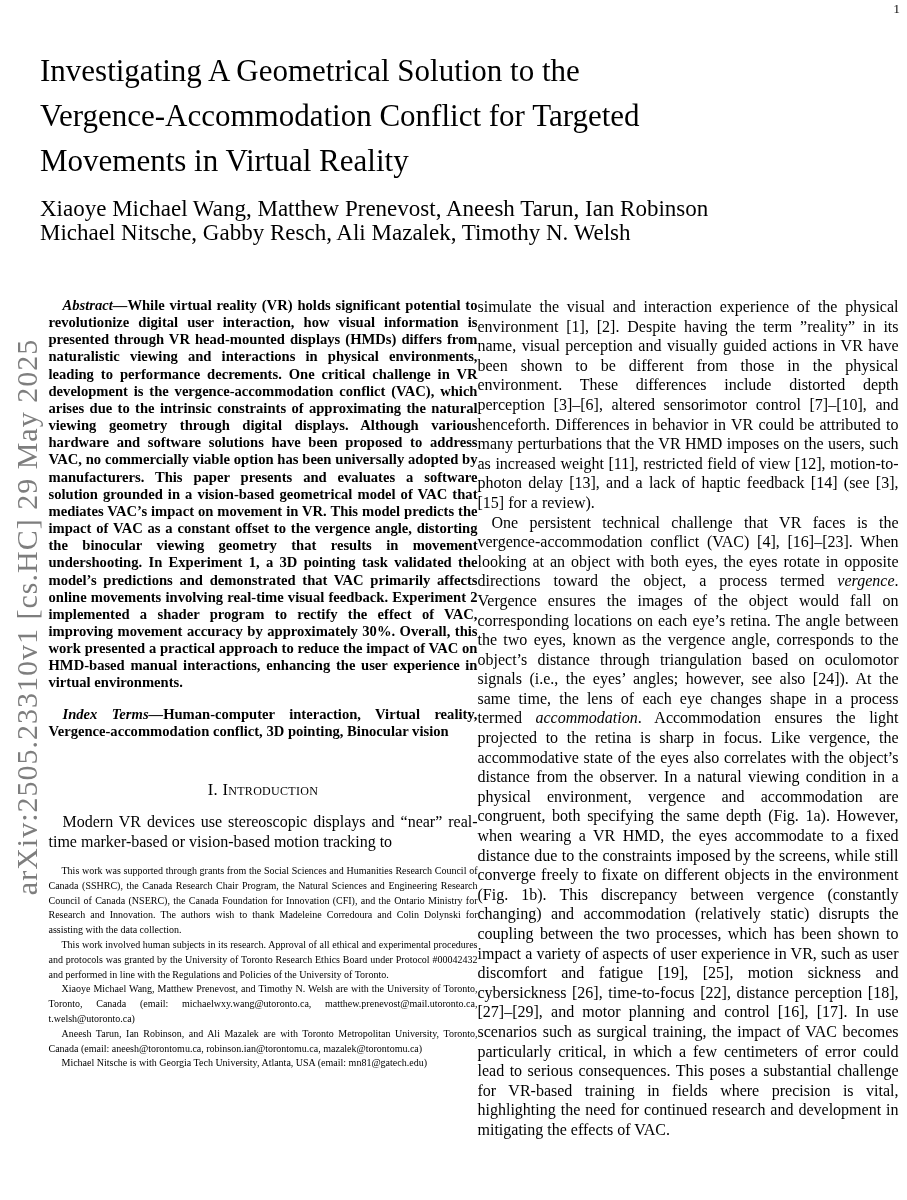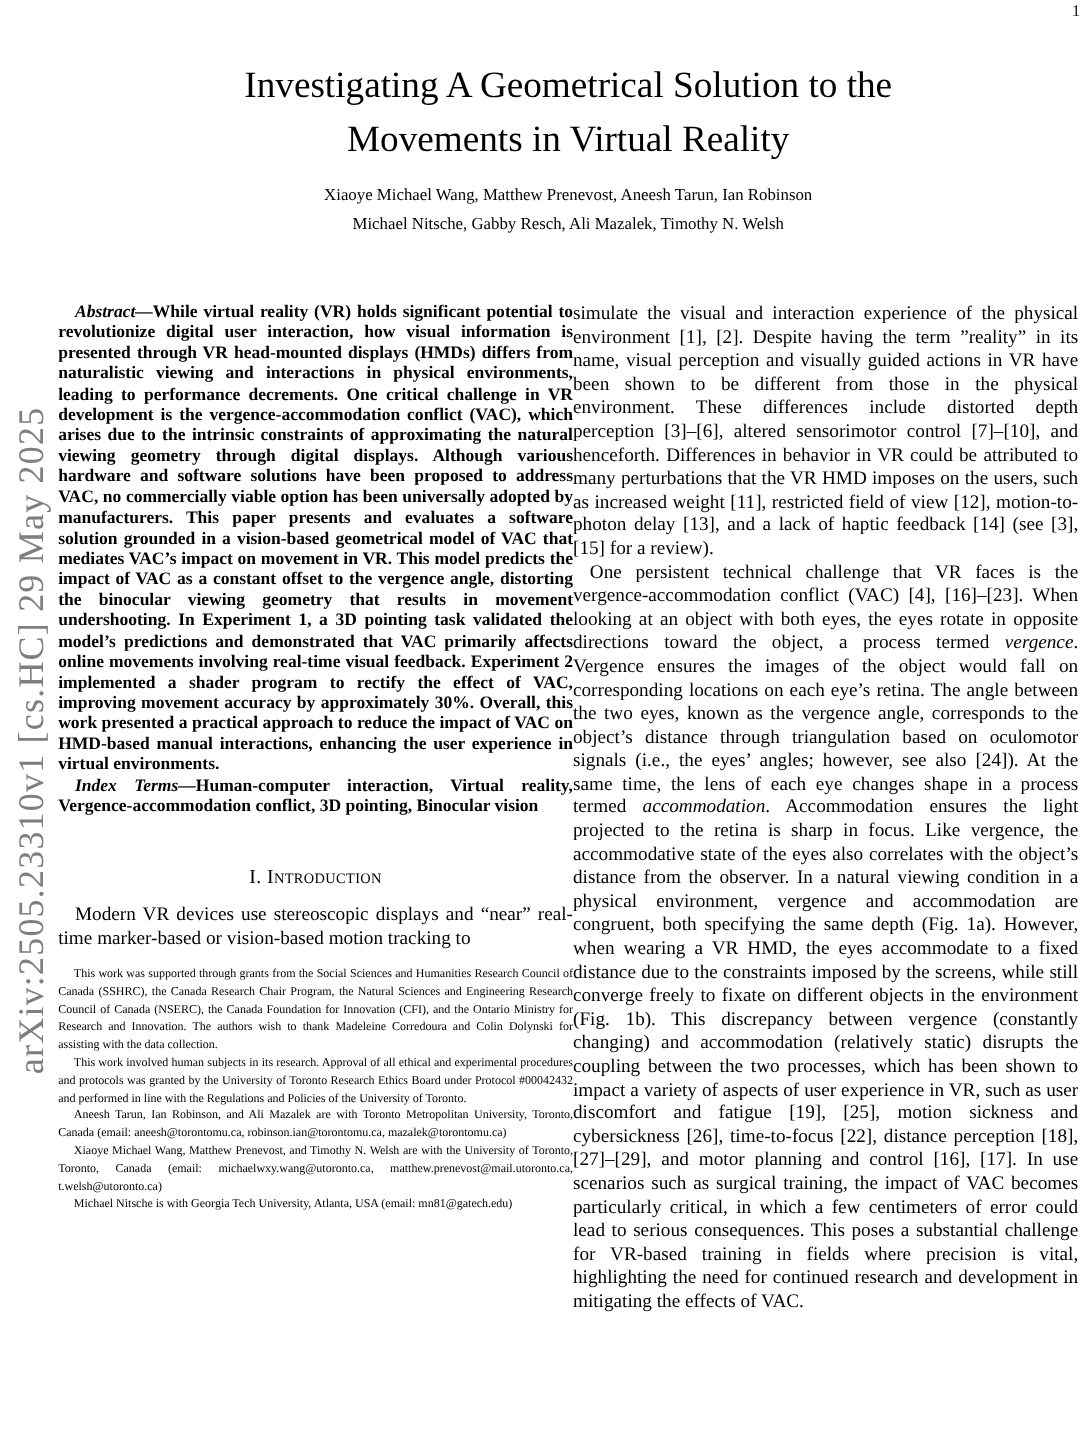--- a/index.html
+++ b/index.html
@@ -10,32 +10,32 @@
   }
   .page-number {
     position:absolute; top:1px; right:7px; font-size:13.5px; color:#111;
   }
   .arxiv-watermark {
     position:absolute; top:617px; left:27px;
     transform:translate(-50%,-50%) rotate(-90deg);
     white-space:nowrap; font-size:30px; letter-spacing:1px; color:#7e7e7e;
   }
   .content { position:absolute; left:40px; top:0; width:867px; }
-  .header { text-align:center; padding-top:48px; }
+  .header { text-align:left; padding-top:48px; }
   .title-line { font-size:31px; line-height:45px; font-weight:normal; }
   .authors { margin-top:14px; }
-  .author-line { font-size:14px; line-height:24px; }
+  .author-line { font-size:23px; line-height:24px; }
   .columns { display:flex; gap:0; margin-top:52px;justify-content:center; }
   .col-a { width:429px; }
   .col-b { width:421px; }
   .abstract-p, .index-p {
     font-weight:bold; font-size:14.6px; line-height:17.15px;
     text-align:justify; text-indent:14px;
   }
-  .index-p { margin-top:0; }
+  .index-p { margin-top:14px; }
   .lead-label { font-style:italic; font-weight:bold; }
   .section-heading {
     text-align:center; font-variant:small-caps; font-size:16.5px;
     letter-spacing:0.3px; margin-top:40px; margin-bottom:12px;
   }
   .body-p {
     font-size:16px; line-height:19.6px; text-align:justify;
   }
   .indent { text-indent:14px; }
   .footnotes { margin-top:13px; }
@@ -49,20 +49,21 @@
 
 <div class="page-number">1</div>
 
 <div class="arxiv-watermark">arXiv:2505.23310v1  [cs.HC]  29 May 2025</div>
 
 <div class="content">
 
   <div class="header">
     <div>
       <div class="title-line">Investigating A Geometrical Solution to the</div>
+      <div class="title-line">Vergence-Accommodation Conflict for Targeted</div>
       <div class="title-line">Movements in Virtual Reality</div>
     </div>
     <div class="authors">
       <div class="author-line">Xiaoye Michael Wang, Matthew Prenevost, Aneesh Tarun, Ian Robinson</div>
       <div class="author-line">Michael Nitsche, Gabby Resch, Ali Mazalek, Timothy N. Welsh</div>
     </div>
   </div>
 
   <div class="columns">
 
@@ -71,22 +72,22 @@
 
       <p class="index-p"><span class="lead-label">Index Terms</span><span class="lead-label">—</span><span>Human-computer interaction, Virtual reality, Vergence-accommodation conflict, 3D pointing, Binocular vision</span></p>
 
       <div class="section-heading">I.  Introduction</div>
 
       <p class="body-p indent">Modern VR devices use stereoscopic displays and “near” real-time marker-based or vision-based motion tracking to</p>
 
       <div class="footnotes">
         <p class="footnote-p">This work was supported through grants from the Social Sciences and Humanities Research Council of Canada (SSHRC), the Canada Research Chair Program, the Natural Sciences and Engineering Research Council of Canada (NSERC), the Canada Foundation for Innovation (CFI), and the Ontario Ministry for Research and Innovation. The authors wish to thank Madeleine Corredoura and Colin Dolynski for assisting with the data collection.</p>
         <p class="footnote-p">This work involved human subjects in its research. Approval of all ethical and experimental procedures and protocols was granted by the University of Toronto Research Ethics Board under Protocol #00042432 and performed in line with the Regulations and Policies of the University of Toronto.</p>
+        <p class="footnote-p">Xiaoye Michael Wang, Matthew Prenevost, and Timothy N. Welsh are with the University of Toronto, Toronto, Canada (email: michaelwxy.wang@utoronto.ca, matthew.prenevost@mail.utoronto.ca, t.welsh@utoronto.ca)</p>
         <p class="footnote-p">Aneesh Tarun, Ian Robinson, and Ali Mazalek are with Toronto Metropolitan University, Toronto, Canada (email: aneesh@torontomu.ca, robinson.ian@torontomu.ca, mazalek@torontomu.ca)</p>
-        <p class="footnote-p">Xiaoye Michael Wang, Matthew Prenevost, and Timothy N. Welsh are with the University of Toronto, Toronto, Canada (email: michaelwxy.wang@utoronto.ca, matthew.prenevost@mail.utoronto.ca, t.welsh@utoronto.ca)</p>
         <p class="footnote-p">Michael Nitsche is with Georgia Tech University, Atlanta, USA (email: mn81@gatech.edu)</p>
       </div>
     </div>
 
     <div class="col-b">
       <p class="body-p">simulate the visual and interaction experience of the physical environment [1], [2]. Despite having the term ”reality” in its name, visual perception and visually guided actions in VR have been shown to be different from those in the physical environment. These differences include distorted depth perception [3]–[6], altered sensorimotor control [7]–[10], and henceforth. Differences in behavior in VR could be attributed to many perturbations that the VR HMD imposes on the users, such as increased weight [11], restricted field of view [12], motion-to-photon delay [13], and a lack of haptic feedback [14] (see [3], [15] for a review).</p>
       <p class="body-p indent"><span>One persistent technical challenge that VR faces is the vergence-accommodation conflict (VAC) [4], [16]–[23]. When looking at an object with both eyes, the eyes rotate in opposite directions toward the object, a process termed </span><span class="italic-term">vergence</span><span>. Vergence ensures the images of the object would fall on corresponding locations on each eye’s retina. The angle between the two eyes, known as the vergence angle, corresponds to the object’s distance through triangulation based on oculomotor signals (i.e., the eyes’ angles; however, see also [24]). At the same time, the lens of each eye changes shape in a process termed </span><span class="italic-term">accommodation</span><span>. Accommodation ensures the light projected to the retina is sharp in focus. Like vergence, the accommodative state of the eyes also correlates with the object’s distance from the observer. In a natural viewing condition in a physical environment, vergence and accommodation are congruent, both specifying the same depth (Fig. 1a). However, when wearing a VR HMD, the eyes accommodate to a fixed distance due to the constraints imposed by the screens, while still converge freely to fixate on different objects in the environment (Fig. 1b). This discrepancy between vergence (constantly changing) and accommodation (relatively static) disrupts the coupling between the two processes, which has been shown to impact a variety of aspects of user experience in VR, such as user discomfort and fatigue [19], [25], motion sickness and cybersickness [26], time-to-focus [22], distance perception [18], [27]–[29], and motor planning and control [16], [17]. In use scenarios such as surgical training, the impact of VAC becomes particularly critical, in which a few centimeters of error could lead to serious consequences. This poses a substantial challenge for VR-based training in fields where precision is vital, highlighting the need for continued research and development in mitigating the effects of VAC.</span></p>
     </div>
 
   </div>

